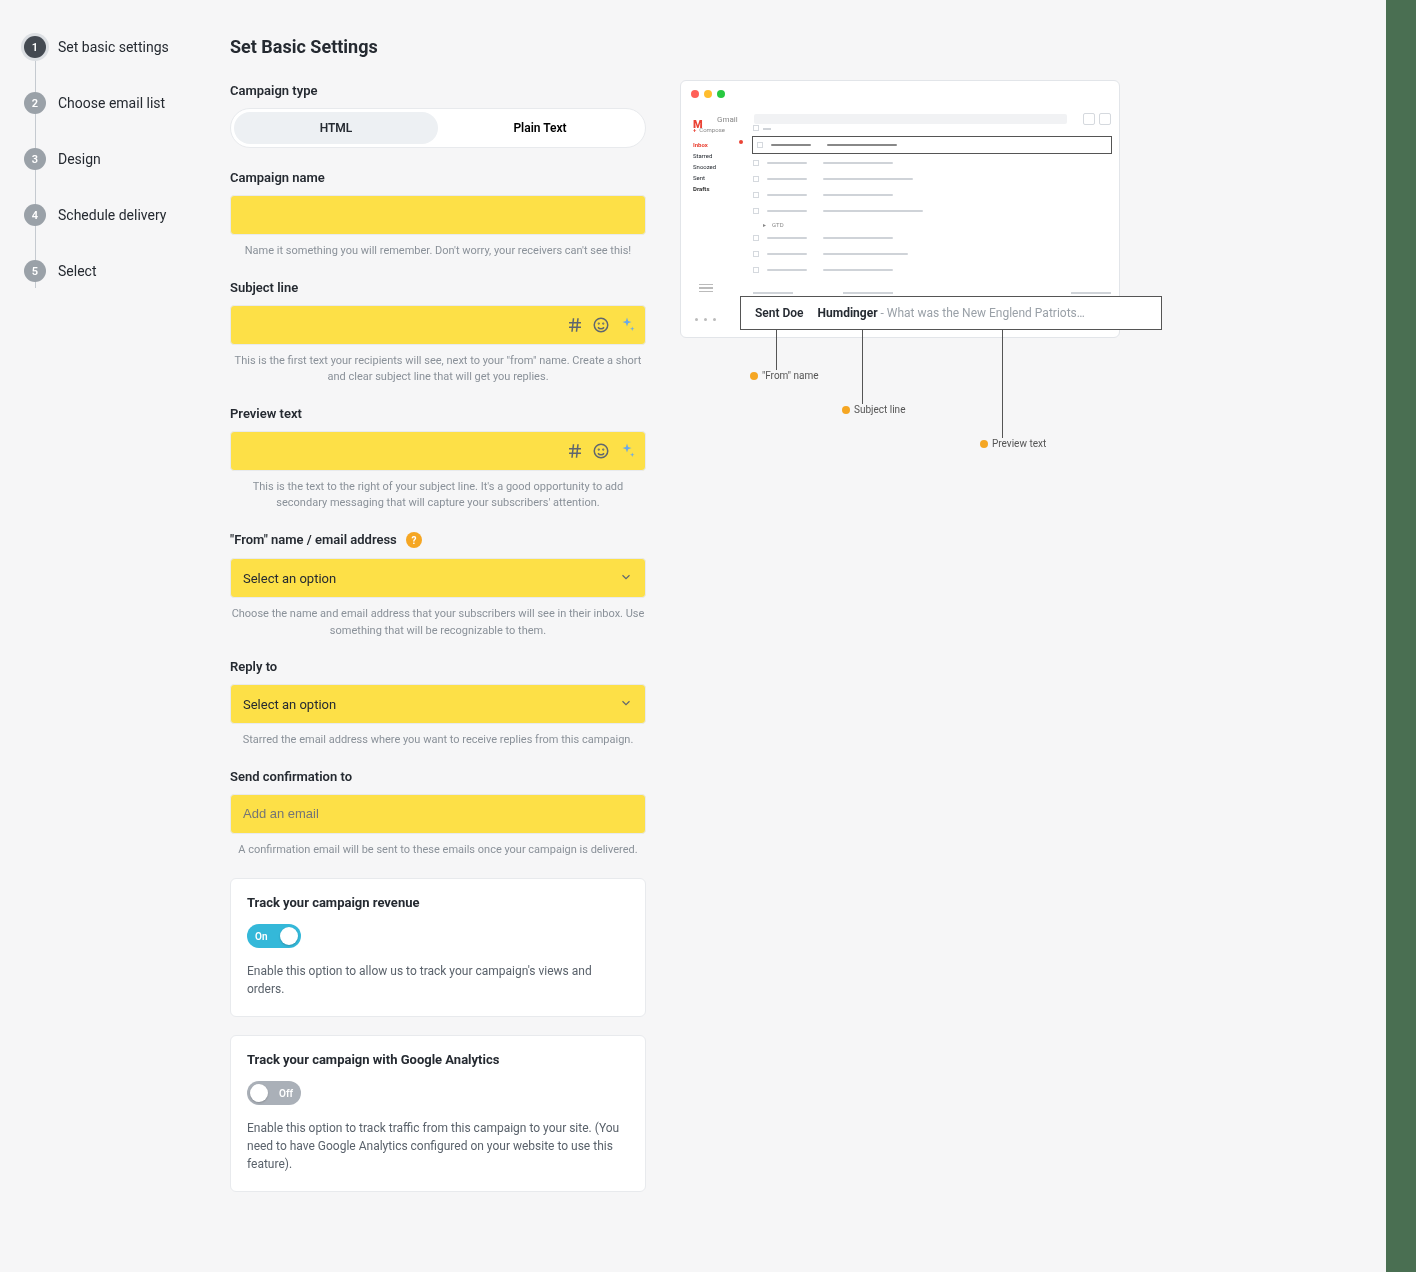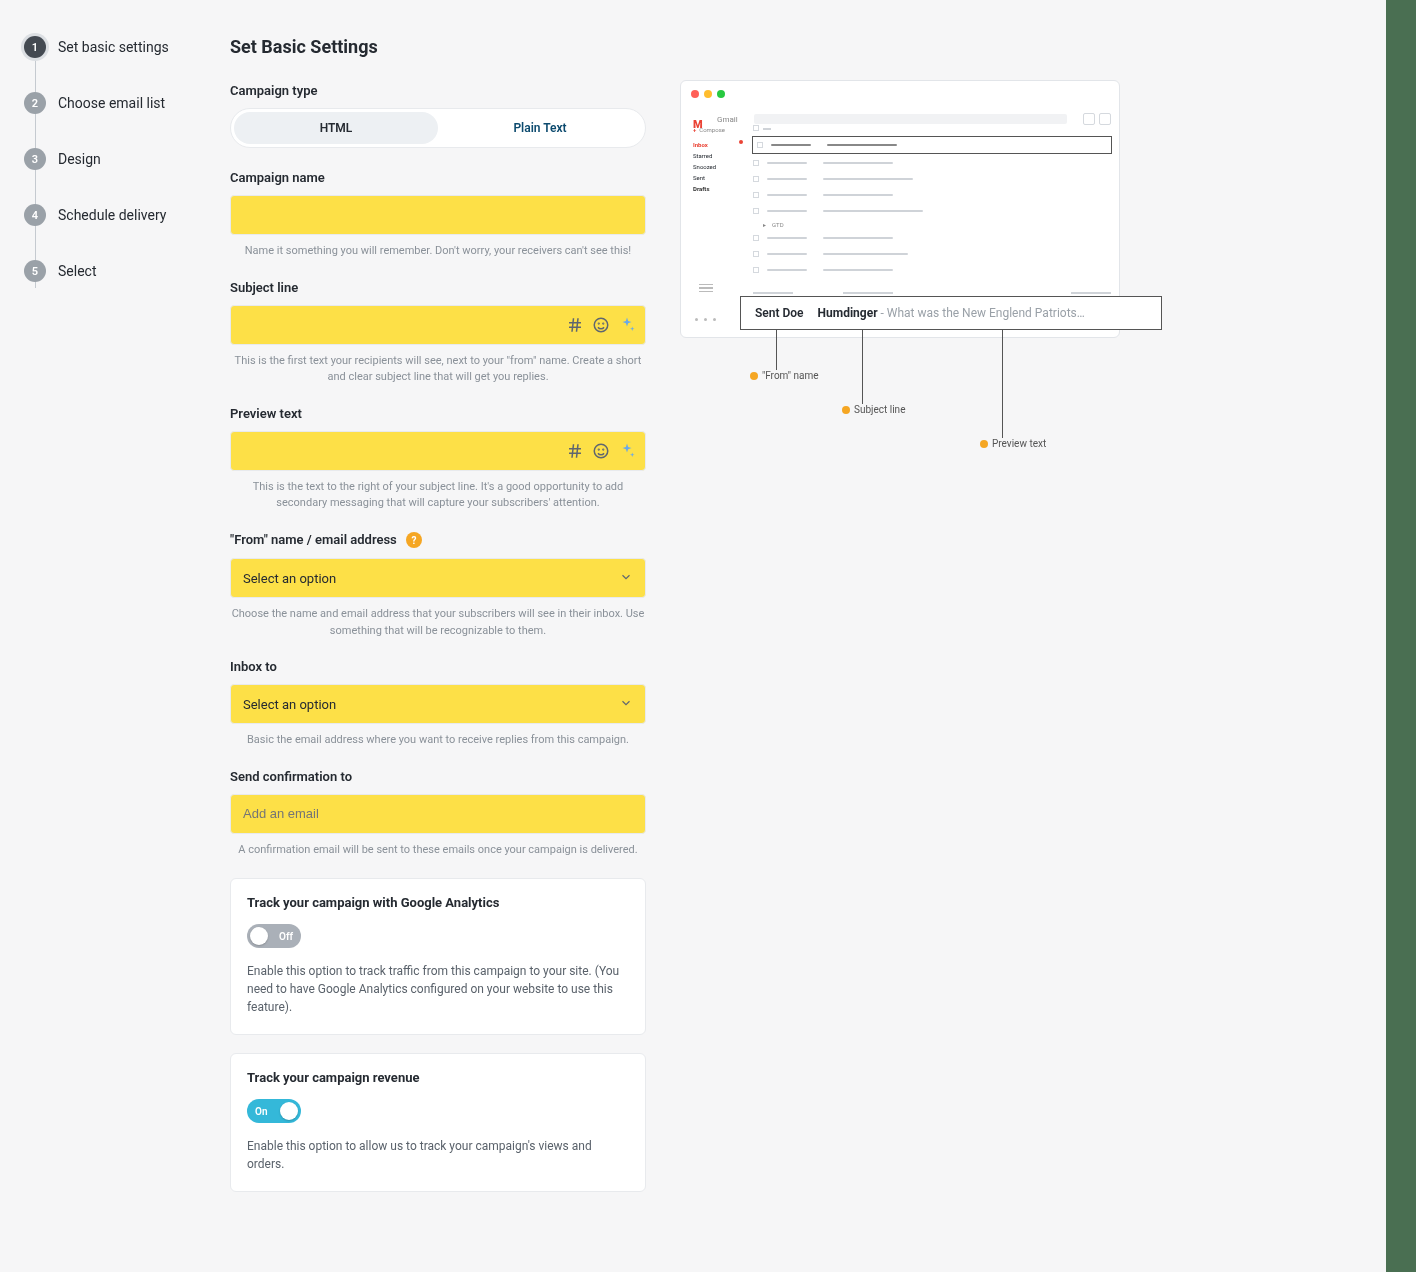--- a/index.html
+++ b/index.html
@@ -87,21 +87,21 @@
   display: flex;
   padding: 3px;
   margin-bottom: 22px;
 }
 .seg-btn {
   flex: 1;
   text-align: center;
   padding: 9px 0;
   font-size: 12px;
   font-weight: 600;
-  color: #0c4a6e;
+  color: #000000;
   border-radius: 18px;
   cursor: pointer;
 }
 .seg-btn.active {
   background: #edf0f3;
   color: #252a31;
 }
 .text-input, .select-box {
   width: 100%;
   height: 40px;
@@ -390,49 +390,49 @@
       <span class="help-icon">?</span>
     </label>
     <div class="select-box">
       <span class="sel-text">Select an option</span>
       <span class="chev"><svg viewBox="0 0 24 24" fill="none" stroke="#5f6670" stroke-width="2">
             <polyline points="6 9 12 15 18 9"></polyline>
           </svg></span>
     </div>
     <div class="help">Choose the name and email address that your subscribers will see in their inbox. Use something that will be recognizable to them.</div>
 
-    <label class="field-label">Inbox to</label>
+    <label class="field-label">Reply to</label>
     <div class="select-box">
       <span class="sel-text">Select an option</span>
       <span class="chev"><svg viewBox="0 0 24 24" fill="none" stroke="#5f6670" stroke-width="2">
             <polyline points="6 9 12 15 18 9"></polyline>
           </svg></span>
     </div>
-    <div class="help">Basic the email address where you want to receive replies from this campaign.</div>
+    <div class="help">Starred the email address where you want to receive replies from this campaign.</div>
 
     <label class="field-label">Send confirmation to</label>
     <input class="text-input" type="text" placeholder="Add an email" style="">
     <div class="help">A confirmation email will be sent to these emails once your campaign is delivered.</div>
+
+    <div class="card">
+      <div class="card-title">Track your campaign revenue</div>
+      <div class="toggle on">
+        <div class="knob"></div>
+        <span class="tlabel">On</span>
+      </div>
+      <div class="card-desc">Enable this option to allow us to track your campaign's views and orders.</div>
+    </div>
 
     <div class="card">
       <div class="card-title">Track your campaign with Google Analytics</div>
       <div class="toggle off">
         <div class="knob"></div>
         <span class="tlabel">Off</span>
       </div>
       <div class="card-desc">Enable this option to track traffic from this campaign to your site. (You need to have Google Analytics configured on your website to use this feature).</div>
-    </div>
-
-    <div class="card">
-      <div class="card-title">Track your campaign revenue</div>
-      <div class="toggle on">
-        <div class="knob"></div>
-        <span class="tlabel">On</span>
-      </div>
-      <div class="card-desc">Enable this option to allow us to track your campaign's views and orders.</div>
     </div>
   </div>
 
   <div class="preview">
     <div class="mock-window">
       <div class="mock-bar">
         <div class="dot r"></div>
         <div class="dot y"></div>
         <div class="dot g"></div>
       </div>

